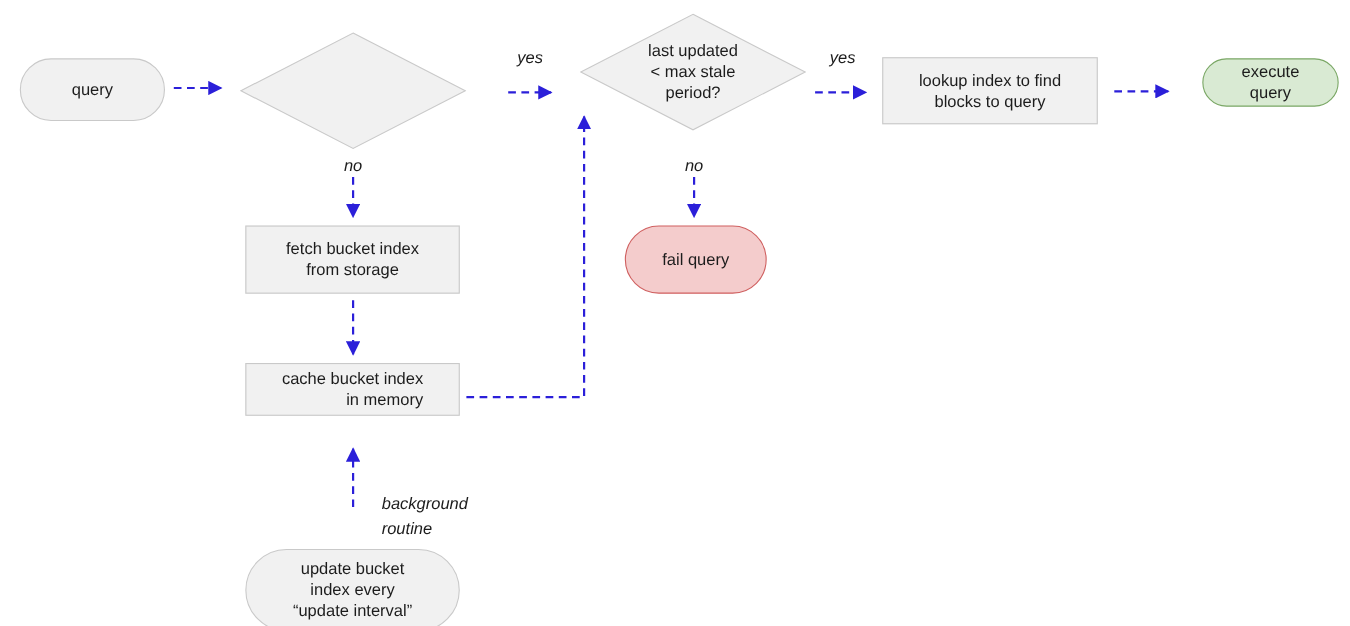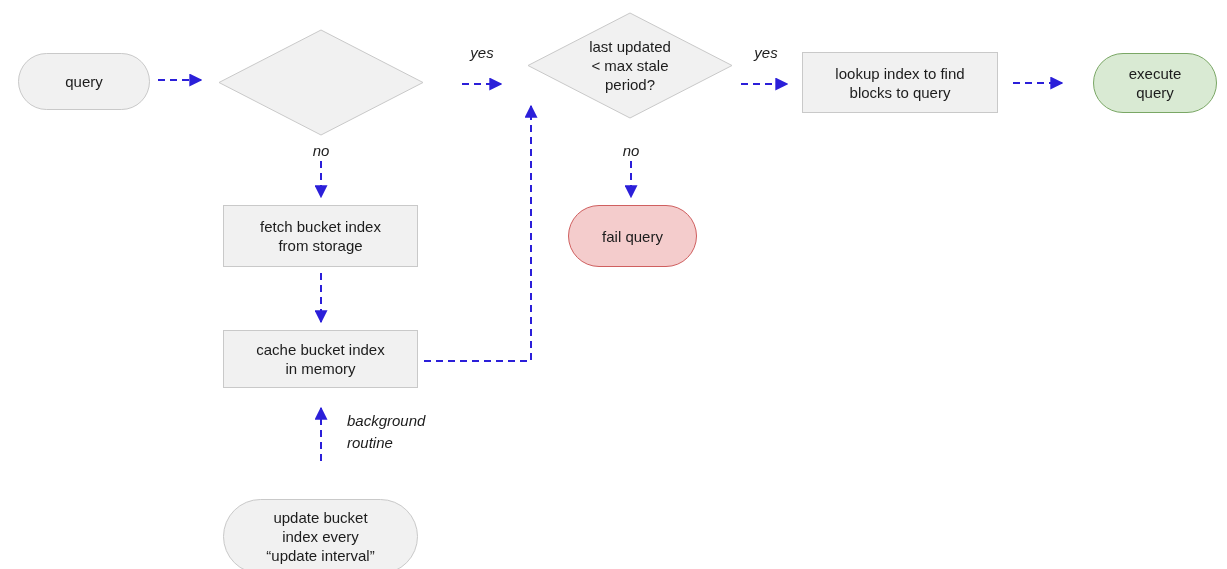--- a/index.html
+++ b/index.html
@@ -24,21 +24,21 @@
   .stadium.success{background:var(--success-fill); border-color:var(--success-border);}
   .stadium.fail{background:var(--fail-fill); border-color:var(--fail-border);}
   .diamond{background:transparent; border:none;}
   .diamond > svg{position:absolute; left:0; top:0; width:100%; height:100%;}
   .diamond > svg polygon{fill:var(--node-fill); stroke:var(--node-border); stroke-width:1;}
   .diamond .node-text{position:relative; z-index:1;}
   .edge-label{
     position:absolute; font-size:15px; font-style:italic; line-height:22px;
     text-align:center; white-space:pre-line;
   }
-  .edge-label.left{text-align:left;}
+  .edge-label.left{text-align:left;margin-top:38px;}
 </style>
 </head>
 <body>
 
 <div class="canvas">
 
   <svg class="edges" width="1227" height="569">
     <defs>
       <marker id="arrow" viewBox="0 0 10 10" refX="9" refY="5" markerWidth="6.5" markerHeight="6.5" orient="auto">
         <path d="M0 0 L10 5 L0 10 Z" fill="#2b1fd9"></path>
@@ -72,35 +72,35 @@
     <span class="node-text">last updated
 &lt; max stale
 period?</span>
   </div>
 
   <div class="node rect" style="left:802px; top:52px; width:196px; height:61px;">
     <span class="node-text">lookup index to find
 blocks to query</span>
   </div>
 
-  <div class="node stadium success" style="left:1093px; top:53px; width:124px; height:60px;justify-content:center;">
+  <div class="node stadium success" style="left:1093px; top:53px; width:124px; height:44px;justify-content:center;">
     <span class="node-text">execute
 query</span>
   </div>
 
   <div class="node rect" style="left:223px; top:205px; width:195px; height:62px;">
     <span class="node-text">fetch bucket index
 from storage</span>
   </div>
 
   <div class="node stadium fail" style="left:568px; top:205px; width:129px; height:62px;">
     <span class="node-text">fail query</span>
   </div>
 
-  <div class="node rect" style="left:223px; top:330px; width:195px; height:58px;">
+  <div class="node rect" style="left:223px; top:330px; width:195px; height:48px;text-align:right;">
     <span class="node-text">cache bucket index
 in memory</span>
   </div>
 
   <div class="node stadium" style="left:223px; top:470px; width:195px; height:75px;margin-top:29px;">
     <span class="node-text">update bucket
 index every
 “update interval”</span>
   </div>
 

